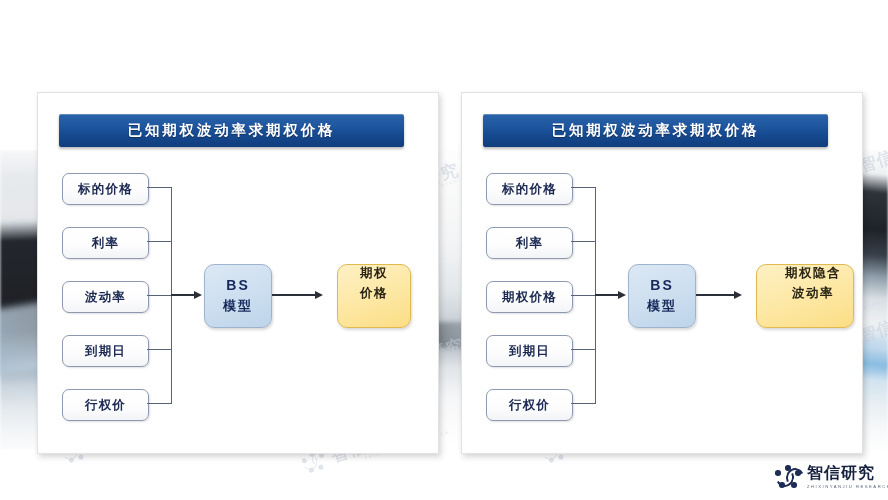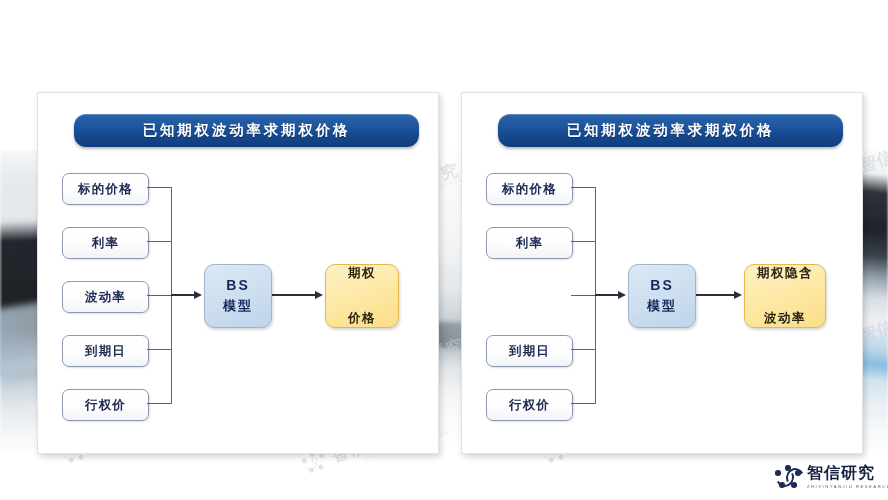--- a/index.html
+++ b/index.html
@@ -220,27 +220,26 @@
   }
   #panel-left  { left: 37px; }
   #panel-right { left: 461px; }
 
   .panel-banner {
     position: absolute;
     left: 21px;
     top: 21px;
     width: 345px;
     height: 33px;
-    border-radius: 12px;
+    border-radius: 2px;
     background: linear-gradient(180deg, #2a63a8 0%, #1f57a0 35%, #164a90 62%, #103d7d 100%);
     box-shadow: 0 2px 3px rgba(0,0,0,0.28), inset 0 1px 0 rgba(255,255,255,0.25);
     display: flex;
     align-items: center;
     justify-content: center;
-    margin-left: 15px;
   }
   .panel-banner span {
     font-family: "Liberation Serif", serif;
     font-size: 14.5px;
     font-weight: bold;
     color: #ffffff;
     letter-spacing: 2.8px;
     text-shadow: 0 1px 1px rgba(0,0,0,0.35);
   }
 
@@ -300,22 +299,23 @@
     position: absolute;
     width: 72px;
     height: 62px;
     border: 1px solid #e0b94f;
     border-radius: 10px;
     background: linear-gradient(160deg, #fdf0c4 0%, #fde9a8 45%, #fbdd85 100%);
     box-shadow: 1px 2px 3px rgba(0,0,0,0.16);
     display: flex;
     flex-direction: column;
     align-items: center;
-    justify-content: space-between;
+    justify-content: flex-start;
     gap: 3px;
+    margin-left: 12px;
   }
   .out-box div {
     font-family: "Liberation Serif", serif;
     font-size: 12.5px;
     font-weight: bold;
     color: #2a2414;
     letter-spacing: 1.5px;
     white-space: nowrap;
   }
 
@@ -634,20 +634,23 @@
     <div class="panel-banner">
       <span>已知期权波动率求期权价格</span>
     </div>
 
     <div class="in-box" style="left:24px; top:80px;">
       <span>标的价格</span>
     </div>
     <div class="in-box" style="left:24px; top:134px;">
       <span>利率</span>
     </div>
+    <div class="in-box" style="left:24px; top:188px;">
+      <span>期权价格</span>
+    </div>
     <div class="in-box" style="left:24px; top:242px;">
       <span>到期日</span>
     </div>
     <div class="in-box" style="left:24px; top:296px;">
       <span>行权价</span>
     </div>
 
     <div class="conn h" style="left:109px; top:94px;  width:24px;"></div>
     <div class="conn h" style="left:109px; top:148px; width:24px;"></div>
     <div class="conn h" style="left:109px; top:202px; width:24px;"></div>
@@ -659,21 +662,21 @@
     <div class="arrow-head" style="left:156px; top:197.5px;"></div>
 
     <div class="model-box" style="left:166px; top:171px;">
       <div class="l1">BS</div>
       <div class="l2">模型</div>
     </div>
 
     <div class="arrow-line" style="left:234px; top:201px; width:40px;"></div>
     <div class="arrow-head" style="left:272px; top:197.5px;"></div>
 
-    <div class="out-box" style="left:282px; top:171px; width:80px;">
+    <div class="out-box" style="left:282px; top:171px; width:80px;padding-left:16px;">
       <div>期权隐含</div>
       <div>波动率</div>
     </div>
   </div>
 
   <div class="footer-logo">
     <div class="logo-mark">
       <i class="c1"></i>
         <i class="c2"></i>
       <b class="p1"></b>

